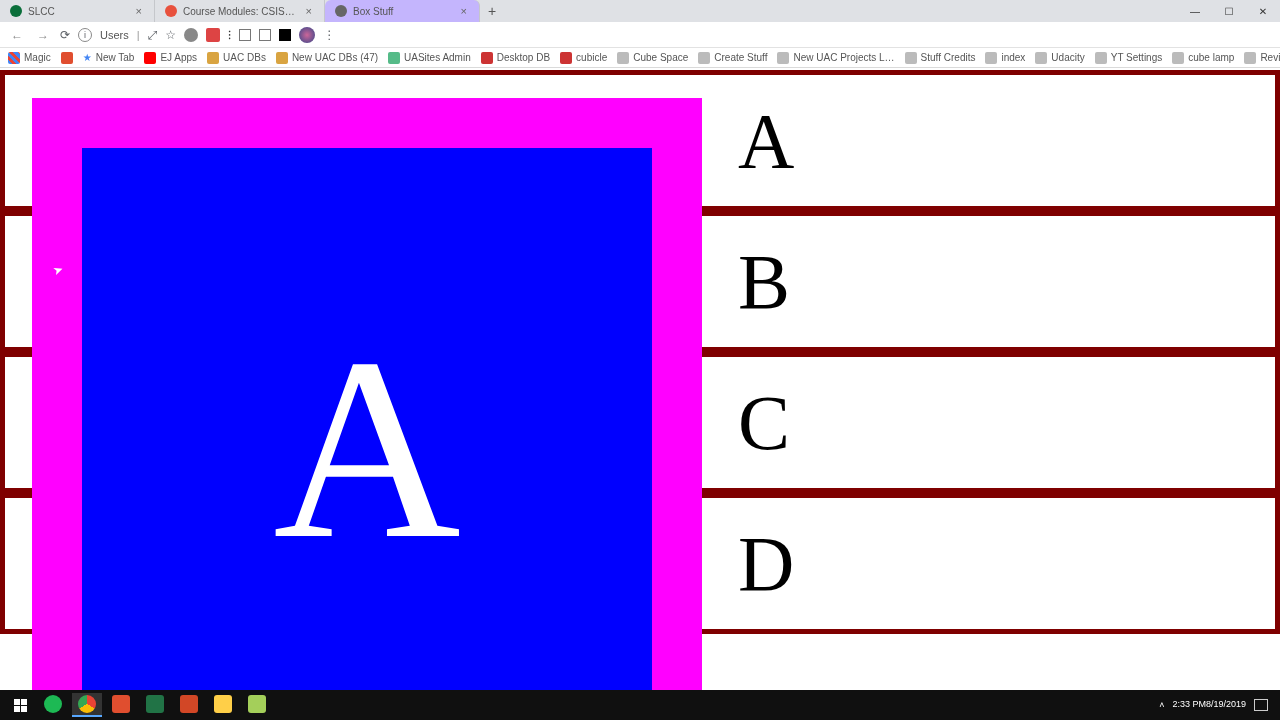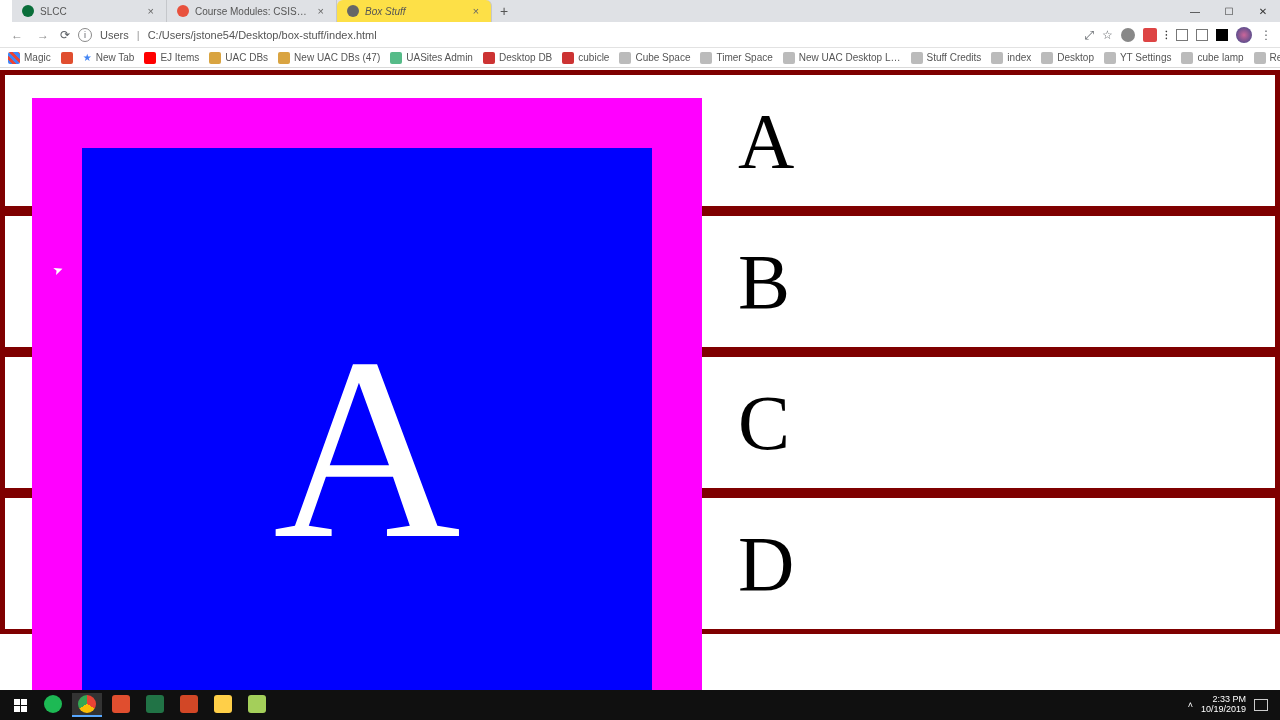--- a/index.html
+++ b/index.html
@@ -1,20 +1,20 @@
 <!DOCTYPE html>
 <html><head>
 <meta charset="utf-8">
 <style>
   * { box-sizing: border-box; margin: 0; padding: 0; }
   html, body { width: 1280px; height: 720px; overflow: hidden; font-family: "Segoe UI", Arial, sans-serif; background:#fff;}
   
-  .title-bar { height: 22px; background:#dfe1e5; display:flex; align-items:stretch;margin-left:12px; }
+  .title-bar { height: 22px; background:#dfe1e5; display:flex; align-items:stretch; }
   .tab { display:flex; align-items:center; gap:6px; padding:0 10px; font-size:10px; color:#555; border-right:1px solid #c5c7cb; min-width:155px; max-width:170px; position:relative;}
-  .tab.active { background:#fde047; border-top-left-radius:6px; border-top-right-radius:6px;font-style:italic;}
+  .tab.active { background:#c4b5fd; border-top-left-radius:6px; border-top-right-radius:6px;}
   .tab .fav { width:12px; height:12px; border-radius:50%; background:#999; flex:0 0 12px;}
   .tab .tab-title { flex:1; white-space:nowrap; overflow:hidden; text-overflow:ellipsis;}
   .tab .tab-close { font-size:11px; color:#666; padding:0 2px;}
   .new-tab { width:24px; display:flex; align-items:center; justify-content:center; font-size:14px; color:#555;}
   .win-controls { margin-left:auto; display:flex;}
   .win-controls div { width:34px; display:flex; align-items:center; justify-content:center; font-size:10px; color:#333;}
   .addr-bar { height:26px; background:#fff; display:flex; align-items:center; gap:8px; padding:0 8px; border-bottom:1px solid #e2e2e2;}
   .nav-btn { width:18px; text-align:center; color:#8a8a8a; font-size:12px;}
   .reload { font-size:12px; color:#5f6368;}
   .info-icon { width:14px; height:14px; border:1px solid #8a8a8a; border-radius:50%; font-size:9px; display:flex; align-items:center; justify-content:center; color:#5f6368;}
@@ -44,21 +44,21 @@
   
   .taskbar { height:30px; background:#101010; display:flex; align-items:center; padding:0 6px; gap:4px;}
   .task-btn { width:28px; height:24px; display:flex; align-items:center; justify-content:center; border-radius:2px;}
   .task-btn.start{background:transparent;}
   .task-btn .sq{display:grid;grid-template-columns:6px 6px;grid-template-rows:6px 6px;gap:1px;}
   .task-btn .sq div{background:#fff;}
   .tb-app{width:30px;height:24px;display:flex;align-items:center;justify-content:center;border-bottom:2px solid transparent;}
   .tb-app.active{background:#333;border-bottom-color:#57a7ff;}
   .tb-ic{width:18px;height:18px;border-radius:3px;}
   .tray{margin-left:auto;display:flex;align-items:center;gap:8px;color:#fff;font-size:9px;padding-right:6px;}
-  .tray .time{display:flex;flex-direction:column;align-items:flex-end;line-height:1.1;}
+  .tray .time{display:flex;align-items:flex-end;line-height:1.1;}
 </style>
 </head>
 <body>
 
 <div class="title-bar">
   <div class="tab">
     <span class="fav" style="background:#0a6e3a"></span>
     <span class="tab-title">SLCC</span>
     <span class="tab-close">×</span>
   </div>
@@ -80,21 +80,20 @@
   </div>
 </div>
 
 <div class="addr-bar">
   <span class="nav-btn">←</span>
   <span class="nav-btn">→</span>
   <span class="reload">⟳</span>
   <span class="info-icon">i</span>
   <span style="font-size:11px;color:#555">Users</span>
   <span style="font-size:11px;color:#9a9a9a">|</span>
-  <span class="url-text">C:/Users/jstone54/Desktop/box-stuff/index.html</span>
   <div class="addr-icons">
     <span>⤢</span>
     <span>☆</span>
     <span style="width:14px;height:14px;border-radius:50%;background:#888;display:inline-block"></span>
     <span style="width:14px;height:14px;background:#d44;display:inline-block;border-radius:2px"></span>
     <span style="color:#333">⁝</span>
     <span style="width:12px;height:12px;border:1px solid #777;display:inline-block"></span>
     <span style="width:12px;height:12px;border:1px solid #777;display:inline-block"></span>
     <span style="width:12px;height:12px;background:#000;display:inline-block"></span>
     <span class="avatar"></span>
@@ -109,21 +108,21 @@
     </span>
   <span class="bm">
       <span class="bfav" style="background:#e04e2f"></span>
     </span>
   <span class="bm">
       <span style="color:#4285f4">★</span>
       <span>New Tab</span>
     </span>
   <span class="bm">
       <span class="bfav" style="background:#f00"></span>
-      <span>EJ Items</span>
+      <span>EJ Apps</span>
     </span>
   <span class="bm">
       <span class="bfav" style="background:#d9a441"></span>
       <span>UAC DBs</span>
     </span>
   <span class="bm">
       <span class="bfav" style="background:#d9a441"></span>
       <span>New UAC DBs (47)</span>
     </span>
   <span class="bm">
@@ -137,37 +136,37 @@
   <span class="bm">
       <span class="bfav" style="background:#c33"></span>
       <span>cubicle</span>
     </span>
   <span class="bm">
       <span class="bfav"></span>
       <span>Cube Space</span>
     </span>
   <span class="bm">
       <span class="bfav"></span>
-      <span>Timer Space</span>
-    </span>
-  <span class="bm">
-      <span class="bfav"></span>
-      <span>New UAC Desktop L…</span>
+      <span>Create Stuff</span>
+    </span>
+  <span class="bm">
+      <span class="bfav"></span>
+      <span>New UAC Projects L…</span>
     </span>
   <span class="bm">
       <span class="bfav"></span>
       <span>Stuff Credits</span>
     </span>
   <span class="bm">
       <span class="bfav"></span>
       <span>index</span>
     </span>
   <span class="bm">
       <span class="bfav"></span>
-      <span>Desktop</span>
+      <span>Udacity</span>
     </span>
   <span class="bm">
       <span class="bfav"></span>
       <span>YT Settings</span>
     </span>
   <span class="bm">
       <span class="bfav"></span>
       <span>cube lamp</span>
     </span>
   <span class="bm">
@@ -230,17 +229,17 @@
   <div class="tb-app">
       <span class="tb-ic" style="background:#ffcf48"></span>
     </div>
   <div class="tb-app">
       <span class="tb-ic" style="background:#a4cf5a"></span>
     </div>
   <div class="tray">
     <span>˄</span>
     <div class="time">
       <span>2:33 PM</span>
-      <span>10/19/2019</span>
+      <span>8/19/2019</span>
     </div>
     <span style="width:14px;height:12px;border:1px solid #ccc;display:inline-block"></span>
   </div>
 </div>
 
 </body></html>

